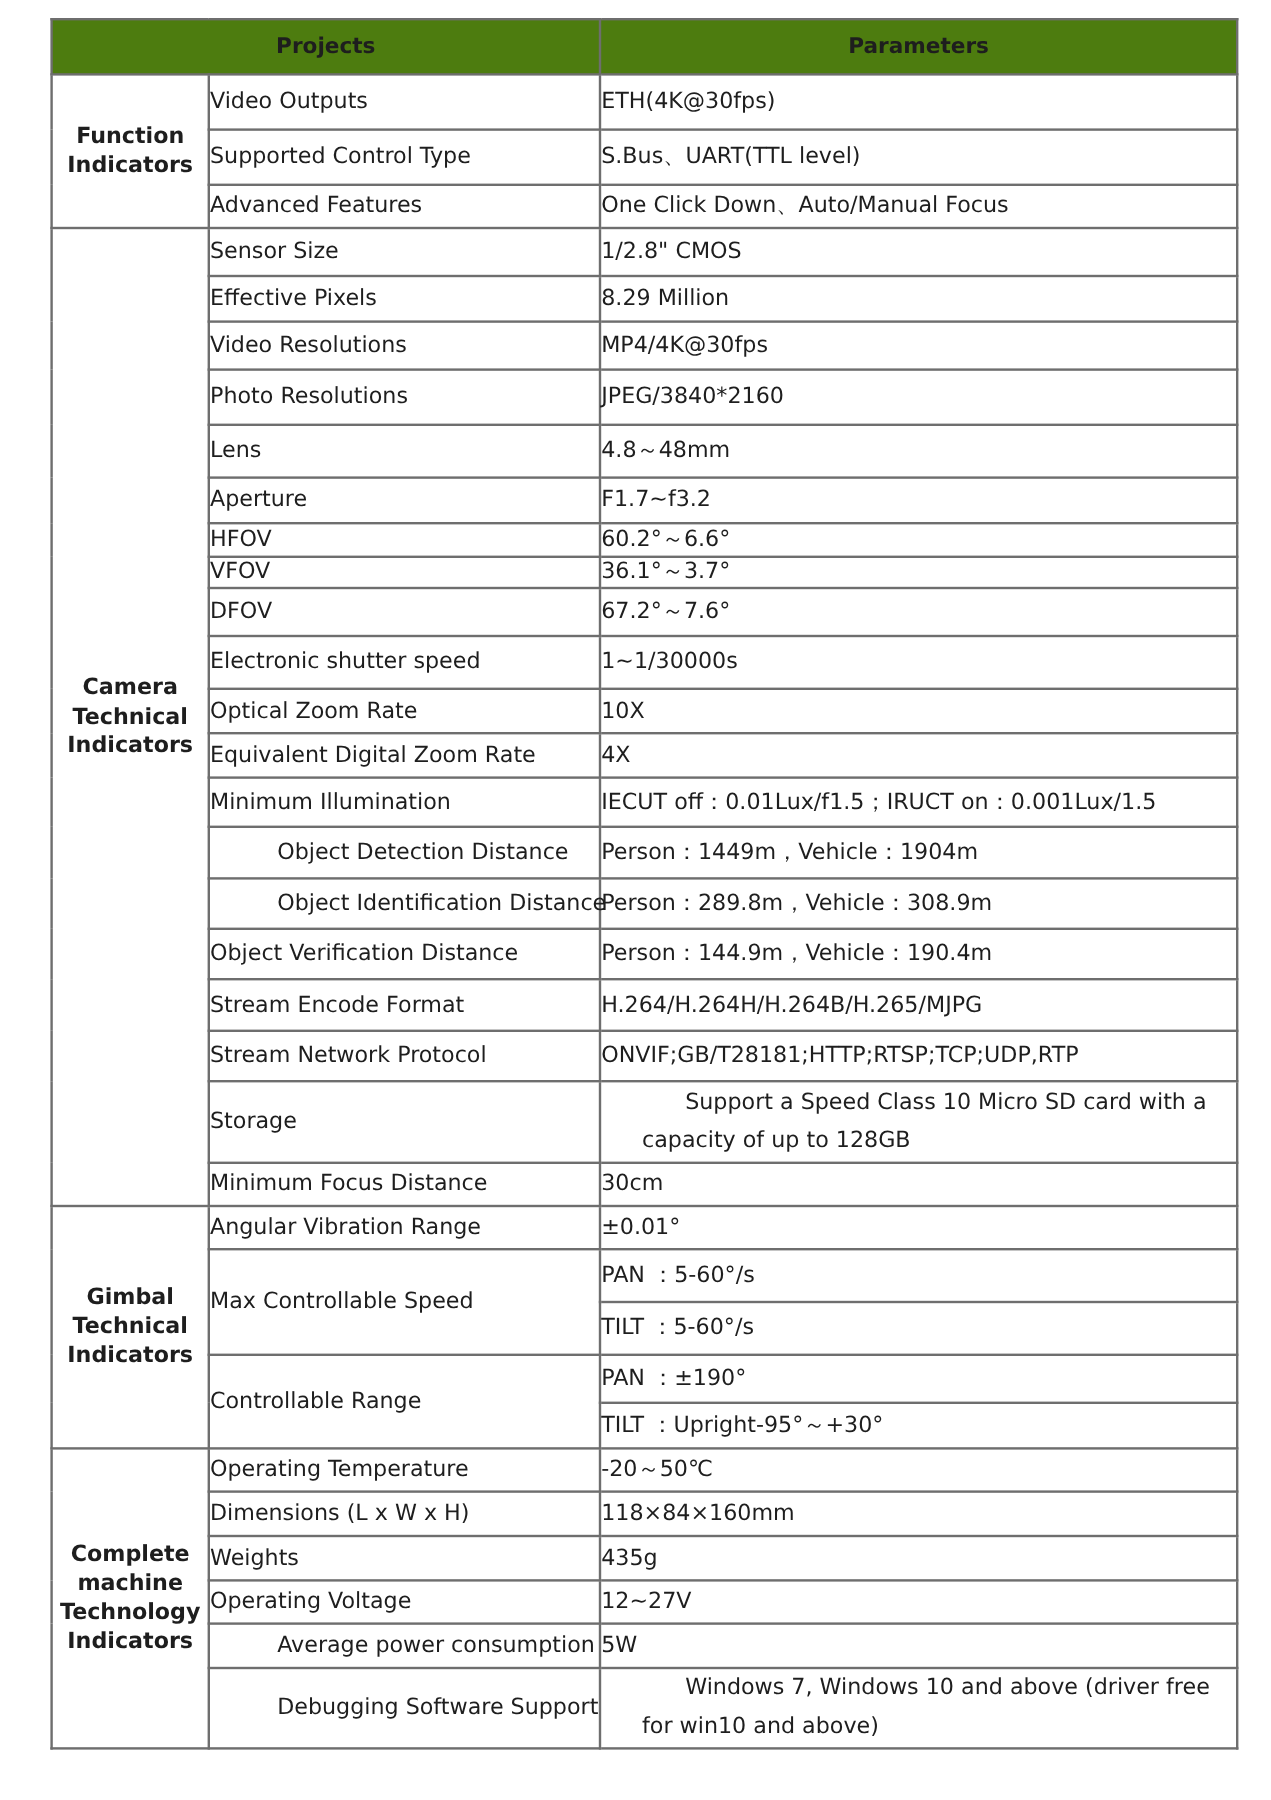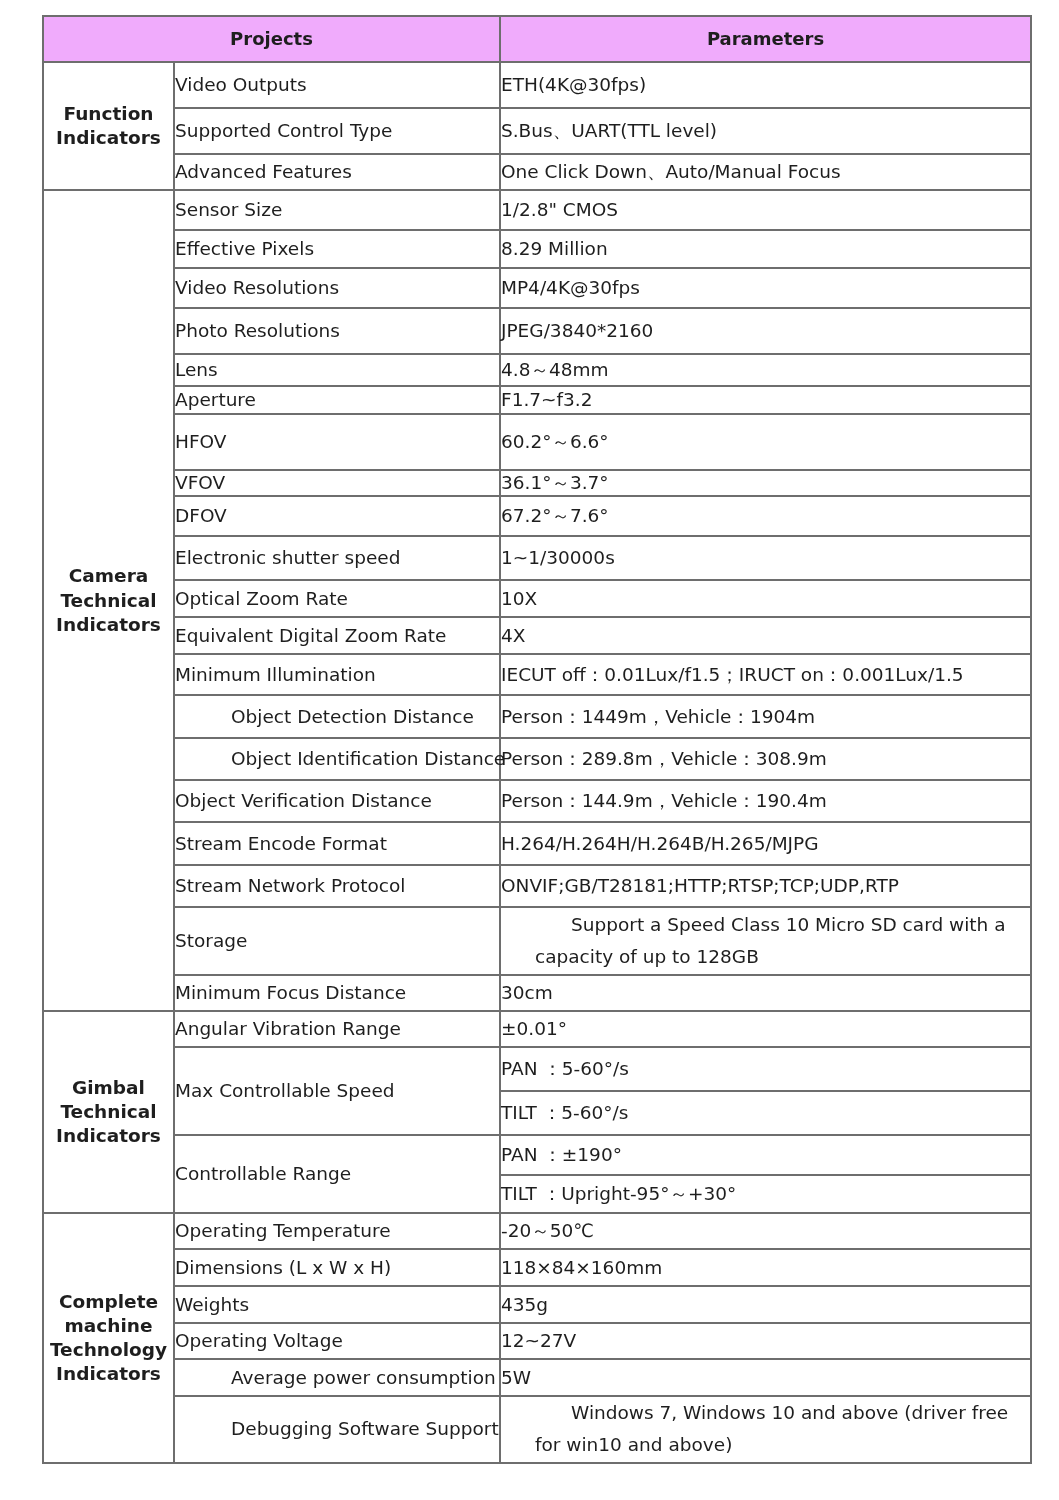--- a/index.html
+++ b/index.html
@@ -4,21 +4,21 @@
 <style>
   html, body { margin: 0; padding: 0; background: #ffffff; }
   body { width: 1059px; height: 1500px; position: relative; overflow: hidden;
          font-family: "DejaVu Sans", "Liberation Sans", sans-serif; color: #1e1e1e; }
   .top-cut { position: absolute; left: 40px; top: -14px; height: 20px; width: 360px;
              color: #c8c8c8; font-weight: bold; font-size: 22px; letter-spacing: 6px; overflow: hidden; }
   table.spec { position: absolute; left: 42px; top: 15px; width: 988px;
                border-collapse: collapse; table-layout: fixed; }
   table.spec td, table.spec th { border: 2px solid #6e6e6e; padding: 0; font-size: 18.5px;
                line-height: 1.3; vertical-align: middle; }
-  table.spec th { background: #f0abfc; font-weight: bold; font-size: 18px; text-align: center; height: 44px; }
+  table.spec th { background: #4d7c0f; font-weight: bold; font-size: 18px; text-align: center; height: 44px; }
   col.c1 { width: 131px; } col.c2 { width: 326px; } col.c3 { width: 531px; }
   td.group { text-align: center; font-weight: bold; font-size: 20px; line-height: 1.6; }
   td.item { padding-left: 60px; white-space: nowrap; }
   td.item.tight { padding-left: 56px; }
   td.val { padding-left: 58px; white-space: nowrap; }
   td.val.wrap { white-space: normal; padding-left: 34px; text-indent: 36px; line-height: 1.75; }
 </style>
 </head>
 <body>
 
@@ -67,29 +67,29 @@
         <td class="val">8.29 Million</td>
       </tr>
       <tr style="height: 40px;">
         <td class="item">Video Resolutions</td>
         <td class="val">MP4/4K@30fps</td>
       </tr>
       <tr style="height: 46px;">
         <td class="item">Photo Resolutions</td>
         <td class="val">JPEG/3840*2160</td>
       </tr>
-      <tr style="height: 32px;">
+      <tr style="height: 44px;">
         <td class="item">Lens</td>
         <td class="val">4.8～48mm</td>
       </tr>
-      <tr style="height: 28px;">
+      <tr style="height: 38px;">
         <td class="item">Aperture</td>
         <td class="val">F1.7~f3.2</td>
       </tr>
-      <tr style="height: 56px;">
+      <tr style="height: 28px;">
         <td class="item">HFOV</td>
         <td class="val">60.2°～6.6°</td>
       </tr>
       <tr style="height: 24px;">
         <td class="item">VFOV</td>
         <td class="val">36.1°～3.7°</td>
       </tr>
       <tr style="height: 40px;">
         <td class="item">DFOV</td>
         <td class="val">67.2°～7.6°</td>

